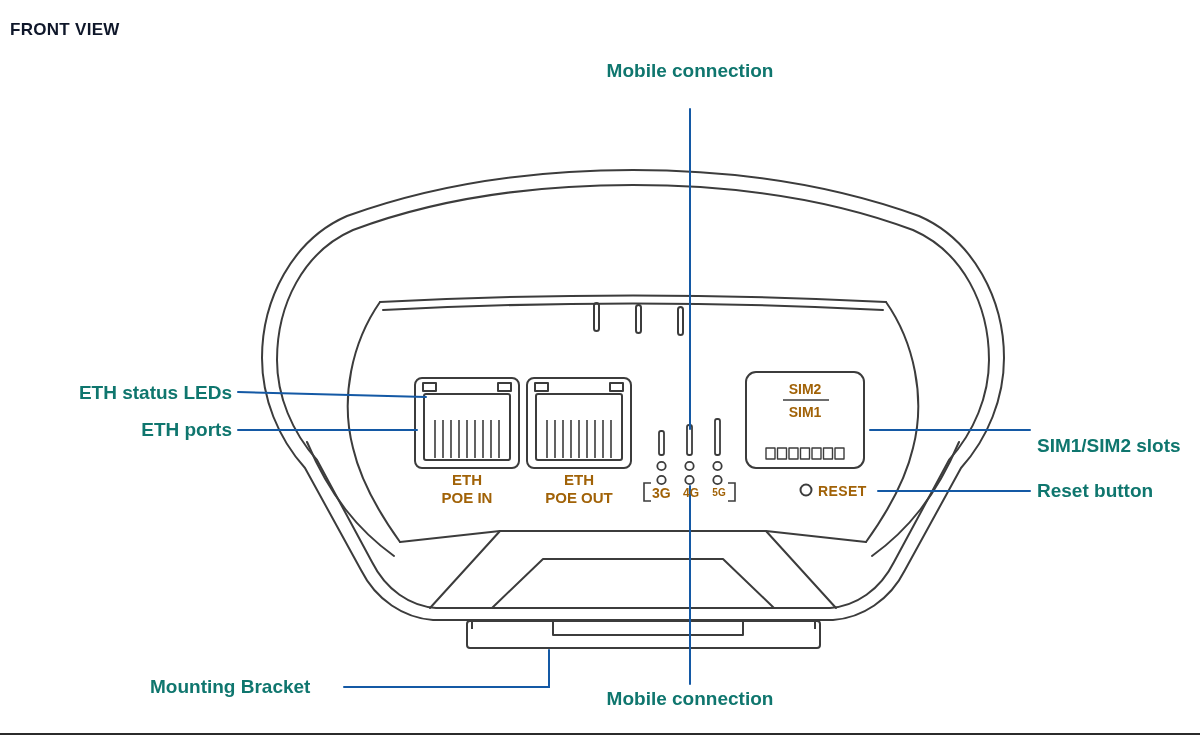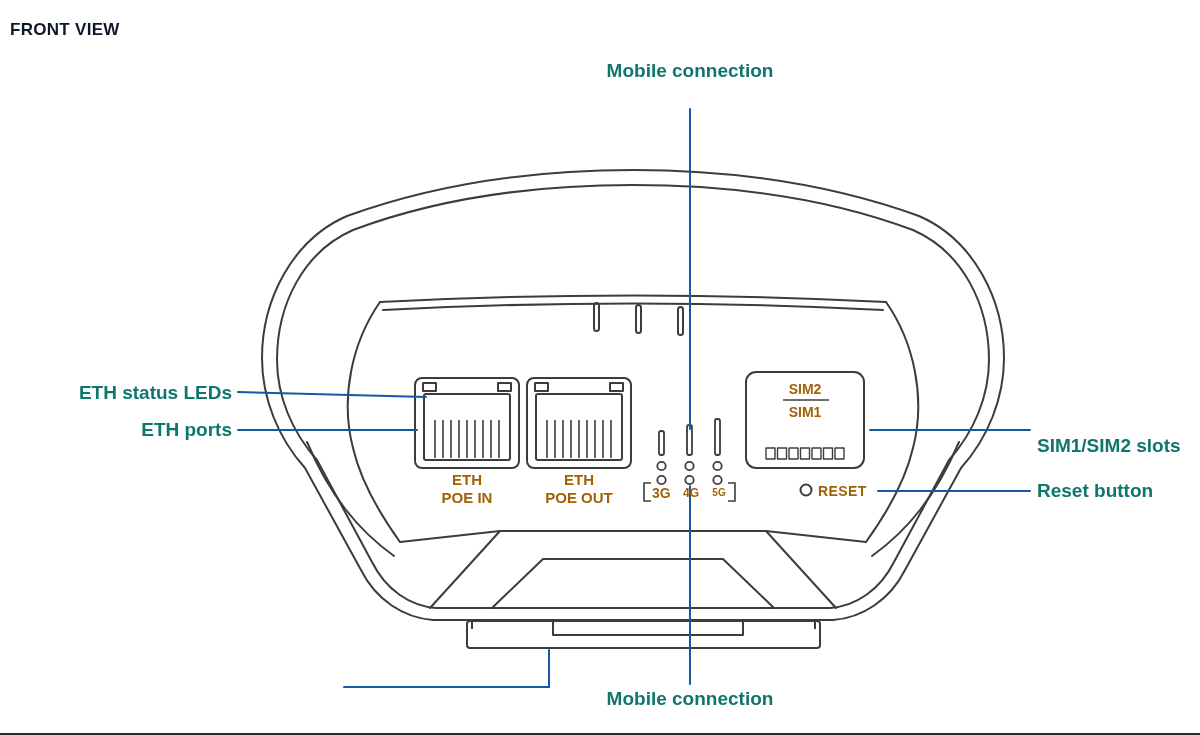--- a/index.html
+++ b/index.html
@@ -140,20 +140,21 @@
   </div>
 
   <div class="callout right" style="left:40px; top:382px; width:192px;">ETH status LEDs</div>
 
   <div class="callout right" style="left:40px; top:419px; width:192px;">ETH ports</div>
 
   <div class="callout" style="left:1037px; top:419px;margin-top:16px;">SIM1/SIM2 slots</div>
 
   <div class="callout" style="left:1037px; top:480px;">Reset button</div>
 
+  <div class="callout" style="left:150px; top:676px;">Mounting Bracket</div>
 
   <div class="callout center" style="left:540px; top:688px; width:300px;">
     <div>Mobile connection</div>
   </div>
 
   <div class="device-text" style="left:407px; top:471px; width:120px; text-align:center; font-size:15px;">
     <div>ETH</div>
     <div>POE IN</div>
   </div>
 

